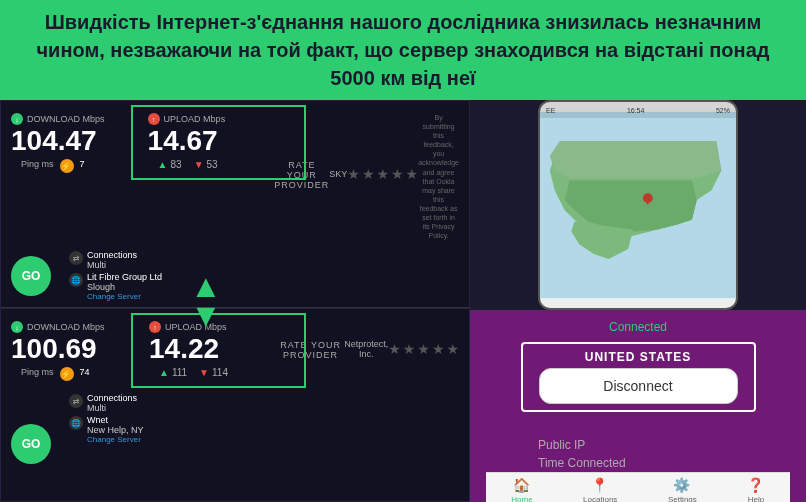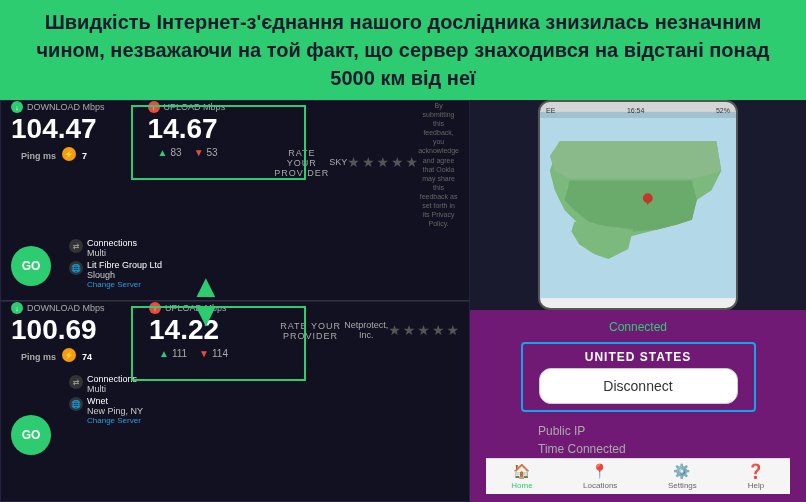--- a/index.html
+++ b/index.html
@@ -47,21 +47,21 @@
       display: flex;
       flex-direction: column;
     }
 
     .speedtest-panel:first-child {
       border-bottom: 1px solid #333;
     }
 
     .speed-header {
       display: flex;
-      padding: 0 10px 4px;
+      padding: 12px 10px 4px;
       gap: 8px;
     }
 
     .speed-label {
       font-size: 9px;
       color: #aaa;
       display: flex;
       align-items: center;
       gap: 4px;
     }
@@ -83,26 +83,25 @@
     }
 
     .speed-value {
       font-size: 28px;
       font-weight: bold;
       color: white;
     }
 
     .ping-row {
       display: flex;
-      align-items: flex-end;
+      align-items: flex-start;
       gap: 6px;
       padding: 2px 10px;
       font-size: 9px;
       color: #aaa;
-      font-weight: bold;
     }
 
     .ping-value {
       color: #fff;
       font-size: 9px;
     }
 
     .ping-icon {
       width: 14px;
       height: 14px;
@@ -339,26 +338,26 @@
       align-items: center;
     }
 
     .connected-text {
       color: #2ecc71;
       font-size: 12px;
       margin-bottom: 8px;
     }
 
     .country-box {
-      border: 2px solid #0ea5e9;
+      border: 2px solid #ffffff;
       border-radius: 4px;
       padding: 6px 16px;
       text-align: center;
       width: 235px;
-      margin-bottom: 10px;
+      margin-bottom: 24px;
     }
 
     .country-name {
       color: white;
       font-weight: bold;
       font-size: 12px;
       letter-spacing: 1px;
       margin-bottom: 4px;
     }
 
@@ -559,21 +558,21 @@
             <div class="server-row-icon">⇄</div>
             <div>
               <div class="server-name">Connections</div>
               <div>Multi</div>
             </div>
           </div>
           <div class="server-row">
             <div class="server-row-icon">🌐</div>
             <div>
               <div class="server-name">Wnet</div>
-              <div>New Ping, NY</div>
+              <div>New Help, NY</div>
               <div class="change-server">Change Server</div>
             </div>
           </div>
         </div>
       </div>
     </div>
 
   </div>
 
   <div class="vpn-panel">

